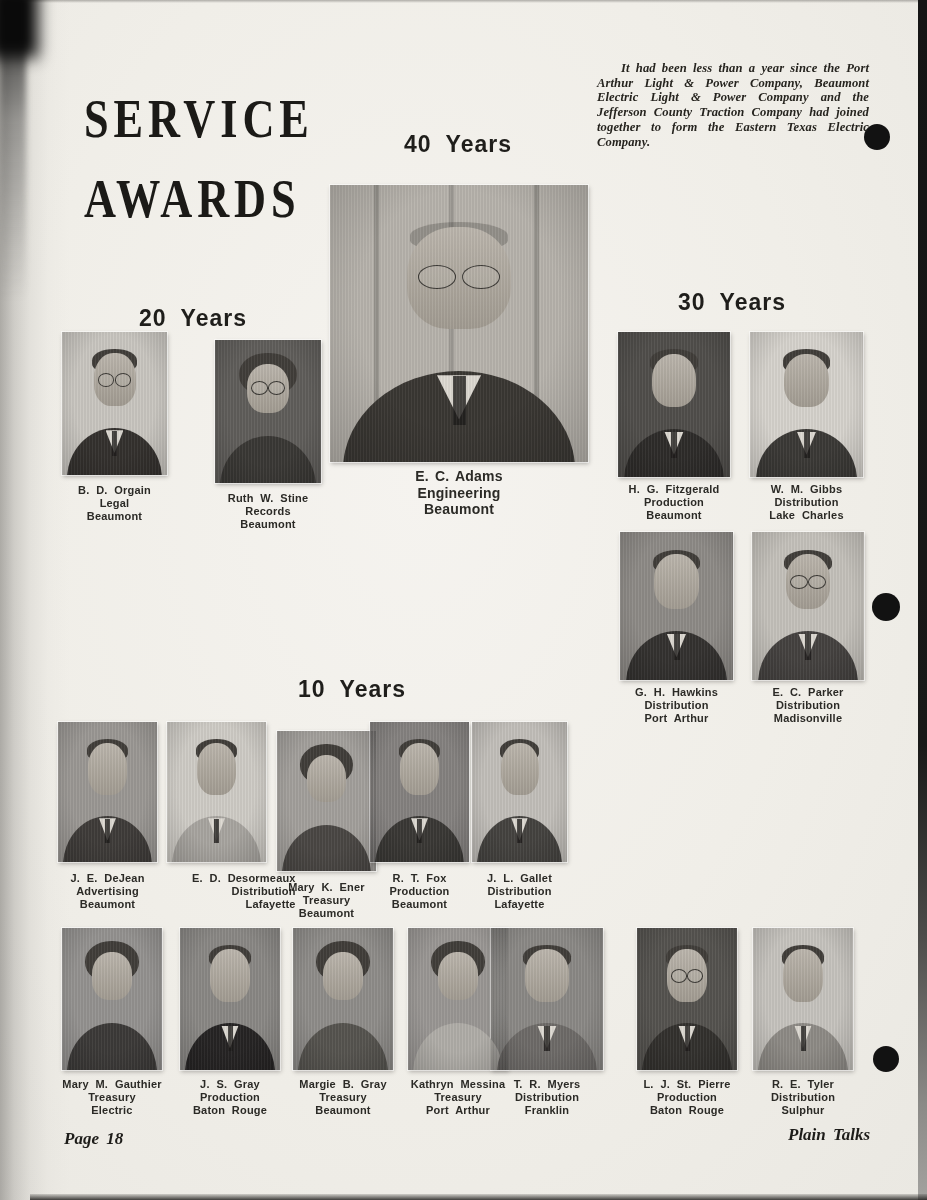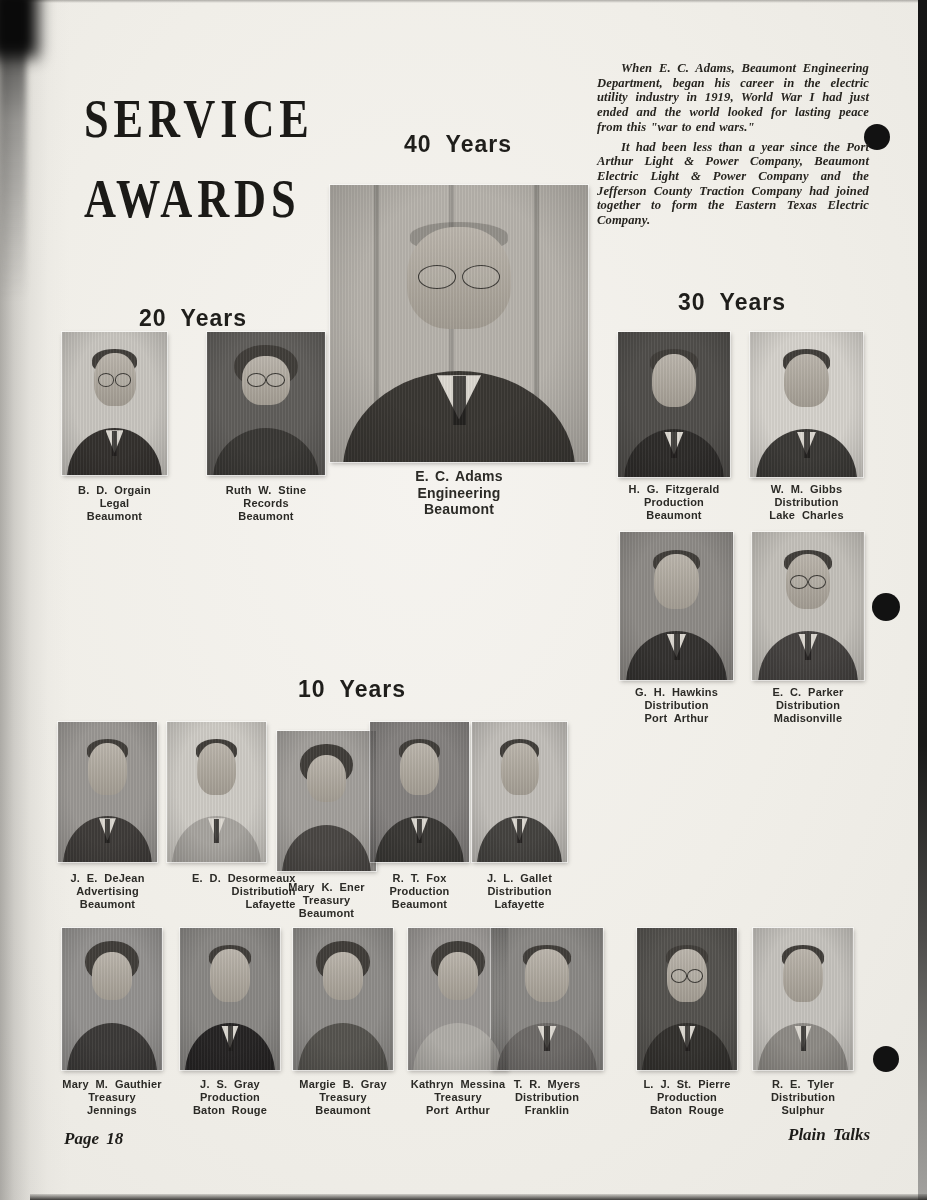--- a/index.html
+++ b/index.html
@@ -85,21 +85,20 @@
   <div class="ink-dot" style="left:864px;top:124px;width:26px;height:26px;"></div>
   <div class="ink-dot" style="left:872px;top:593px;width:28px;height:28px;"></div>
   <div class="ink-dot" style="left:873px;top:1046px;width:26px;height:26px;"></div>
 
   <h1 class="title">
     <span class="tline">SERVICE</span>
     <span class="tline">AWARDS</span>
   </h1>
 
   <div class="intro">
-    <p>When E. C. Adams, Beaumont Engineering Department, began his career in the electric utility industry in 1919, World War I had just ended and the world looked for lasting peace from this "war to end wars."</p>
     <p>It had been less than a year since the Port Arthur Light &amp; Power Company, Beaumont Electric Light &amp; Power Company and the Jefferson County Traction Company had joined together to form the Eastern Texas Electric Company.</p>
   </div>
 
   <h2 id="h40" class="years-heading">40 Years</h2>
   <h2 id="h20" class="years-heading">20 Years</h2>
   <h2 id="h30" class="years-heading">30 Years</h2>
   <h2 id="h10" class="years-heading">10 Years</h2>
 
   <div id="cards-layer">
       <figure class="card glasses bald big paneled" style="margin: 0px; left: 330px; top: 185px; width: 258px;">
@@ -127,21 +126,21 @@
             <i></i>
           </div>
         <div class="p-body"></div>
       </div>
       <figcaption class="cap" style="margin-top: 9px;">
         <div>B. D. Orgain</div>
         <div>Legal</div>
         <div>Beaumont</div>
       </figcaption>
     </figure>
-      <figure class="card female glasses" style="margin: 0px; left: 207px; top: 332px; width: 118px;">
+      <figure class="card female glasses" style="margin: 8px; left: 207px; top: 332px; width: 106px;">
       <div class="photo" style="height: 143px; --pbg: #605e5b; --suit: #3a3835;">
         <div class="p-hair"></div>
         <div class="p-head"></div>
         <div class="p-glasses">
             <i></i>
             <i></i>
           </div>
         <div class="p-body"></div>
       </div>
       <figcaption class="cap" style="margin-top: 9px;">
@@ -273,21 +272,21 @@
       <figure class="card female" style="margin: 0px; left: 62px; top: 928px; width: 100px;">
       <div class="photo" style="height: 142px; --pbg: #949290; --suit: #3c3a38;">
         <div class="p-hair"></div>
         <div class="p-head"></div>
 
         <div class="p-body"></div>
       </div>
       <figcaption class="cap" style="margin-top: 8px;">
         <div>Mary M. Gauthier</div>
         <div>Treasury</div>
-        <div>Jennings</div>
+        <div>Electric</div>
       </figcaption>
     </figure>
       <figure class="card" style="margin: 0px; left: 180px; top: 928px; width: 100px;">
       <div class="photo" style="height: 142px; --pbg: #8a8885; --suit: #262424;">
         <div class="p-hair"></div>
         <div class="p-head"></div>
 
         <div class="p-body"></div>
       </div>
       <figcaption class="cap" style="margin-top: 8px;">

